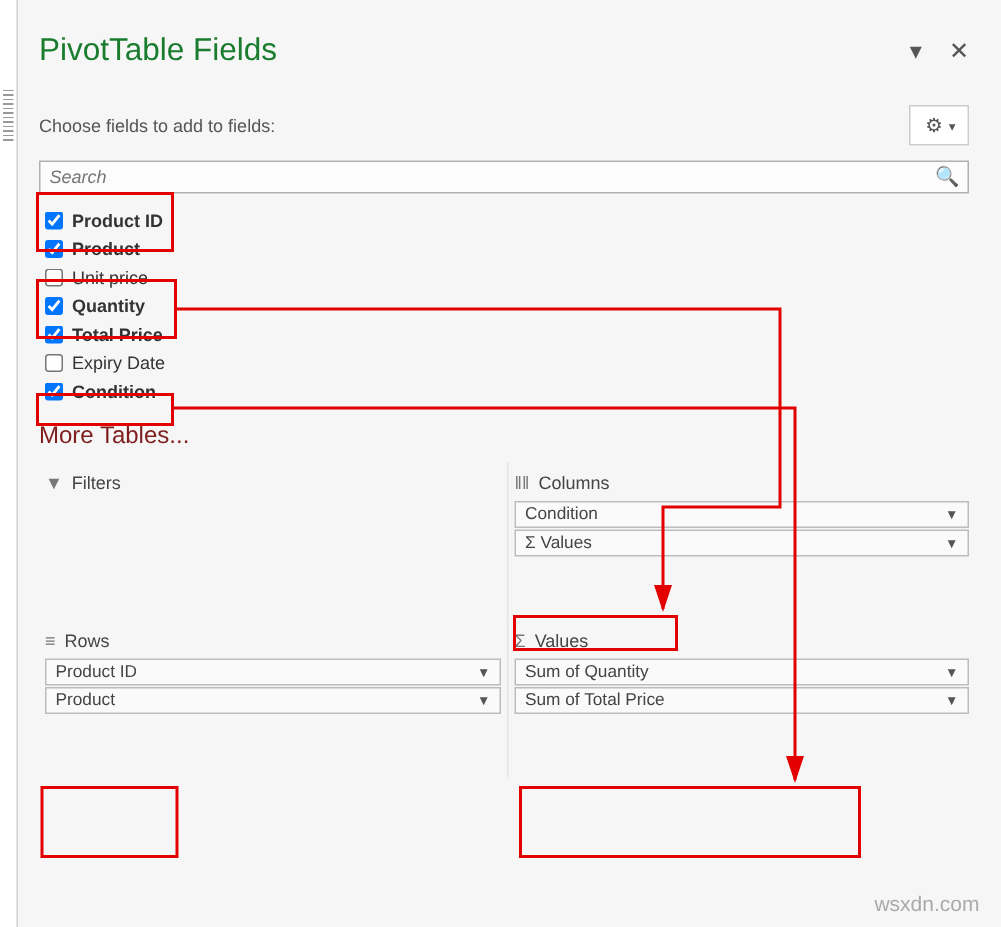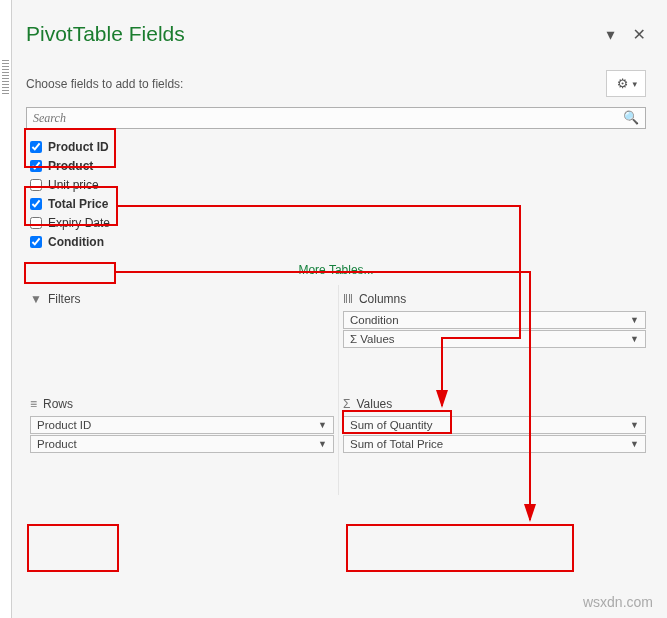--- a/index.html
+++ b/index.html
@@ -83,21 +83,20 @@
   }
   .search input {
     width: 100%;
     height: 22px;
     border: 1px solid #b0b0b0;
     padding: 2px 24px 2px 6px;
     font-size: 12px;
     font-style: italic;
     color: #888;
     background: #fcfcfc;
-    font-family: Liberation Serif, serif;
   }
   .search .mag {
     position: absolute;
     right: 6px; top: 3px;
     font-size: 13px;
     color: #666;
   }
   .fields {
     margin-top: 8px;
   }
@@ -111,24 +110,23 @@
     margin-right: 6px;
     width: 12px; height: 12px;
   }
   .field-row label {
     font-size: 12px;
     color: #333;
   }
   .field-row.checked label { font-weight: bold; }
   .more-tables {
     margin-top: 12px;
-    font-size: 12px;
-    color: #15803d;
+    font-size: 16px;
+    color: #7f1d1d;
     cursor: default;
-    text-align: center;
   }
   .areas-caption {
     margin-top: 70px;
     font-size: 12px;
     color: #333;
   }
   .areas {
     margin-top: 8px;
     display: grid;
     grid-template-columns: 1fr 1fr;
@@ -232,20 +230,24 @@
     <div class="field-row checked">
       <input type="checkbox" checked="" style="">
       <label>Product</label>
     </div>
     <div class="field-row">
       <input type="checkbox" style="">
       <label>Unit price</label>
     </div>
     <div class="field-row checked">
       <input type="checkbox" checked="" style="">
+      <label>Quantity</label>
+    </div>
+    <div class="field-row checked">
+      <input type="checkbox" checked="" style="">
       <label>Total Price</label>
     </div>
     <div class="field-row">
       <input type="checkbox" style="">
       <label>Expiry Date</label>
     </div>
     <div class="field-row checked">
       <input type="checkbox" checked="" style="">
       <label>Condition</label>
     </div>

